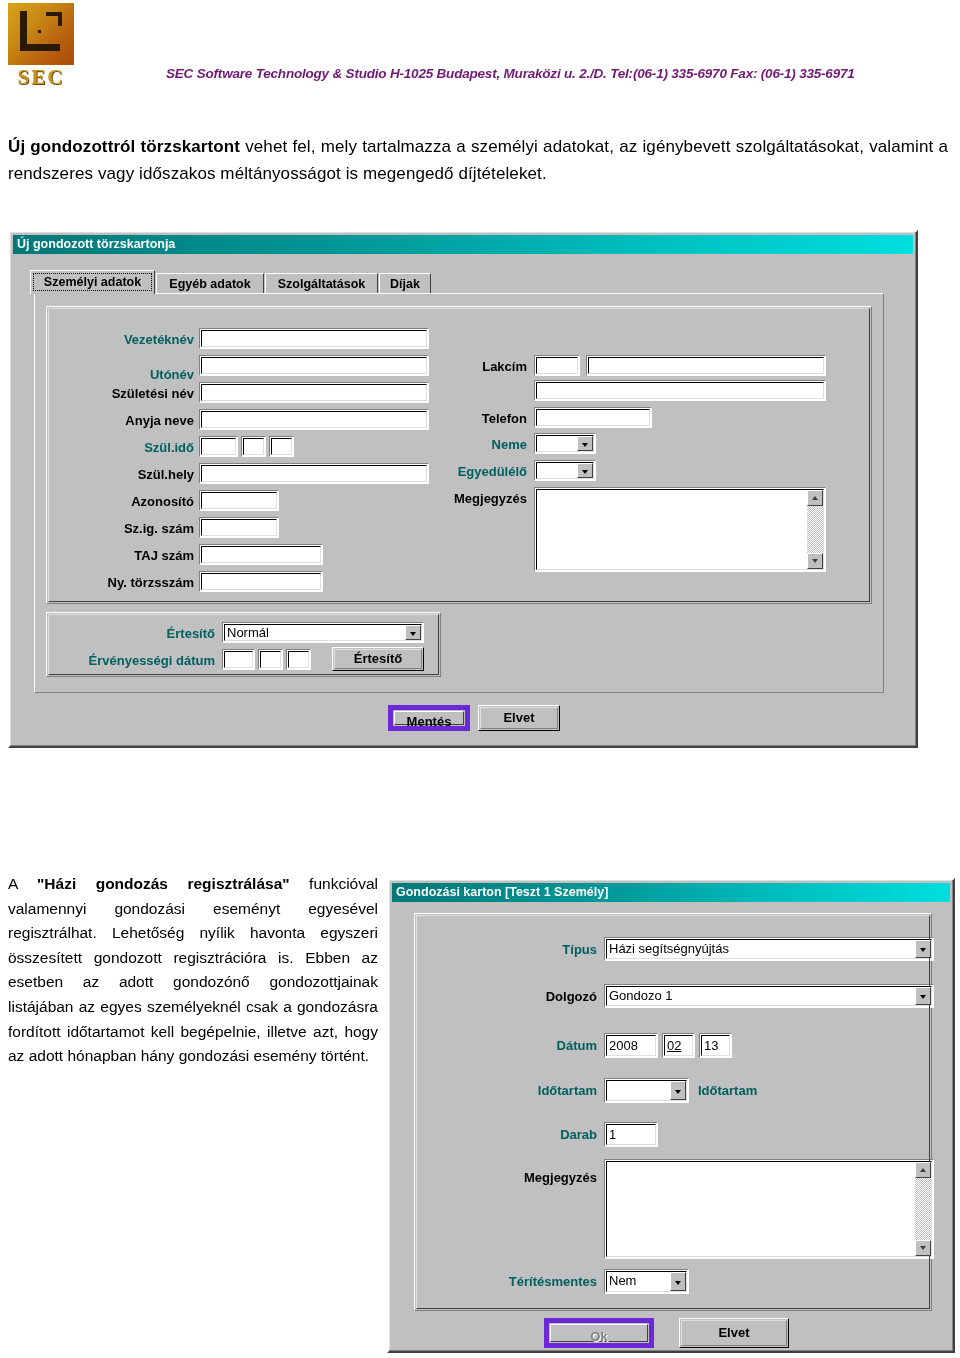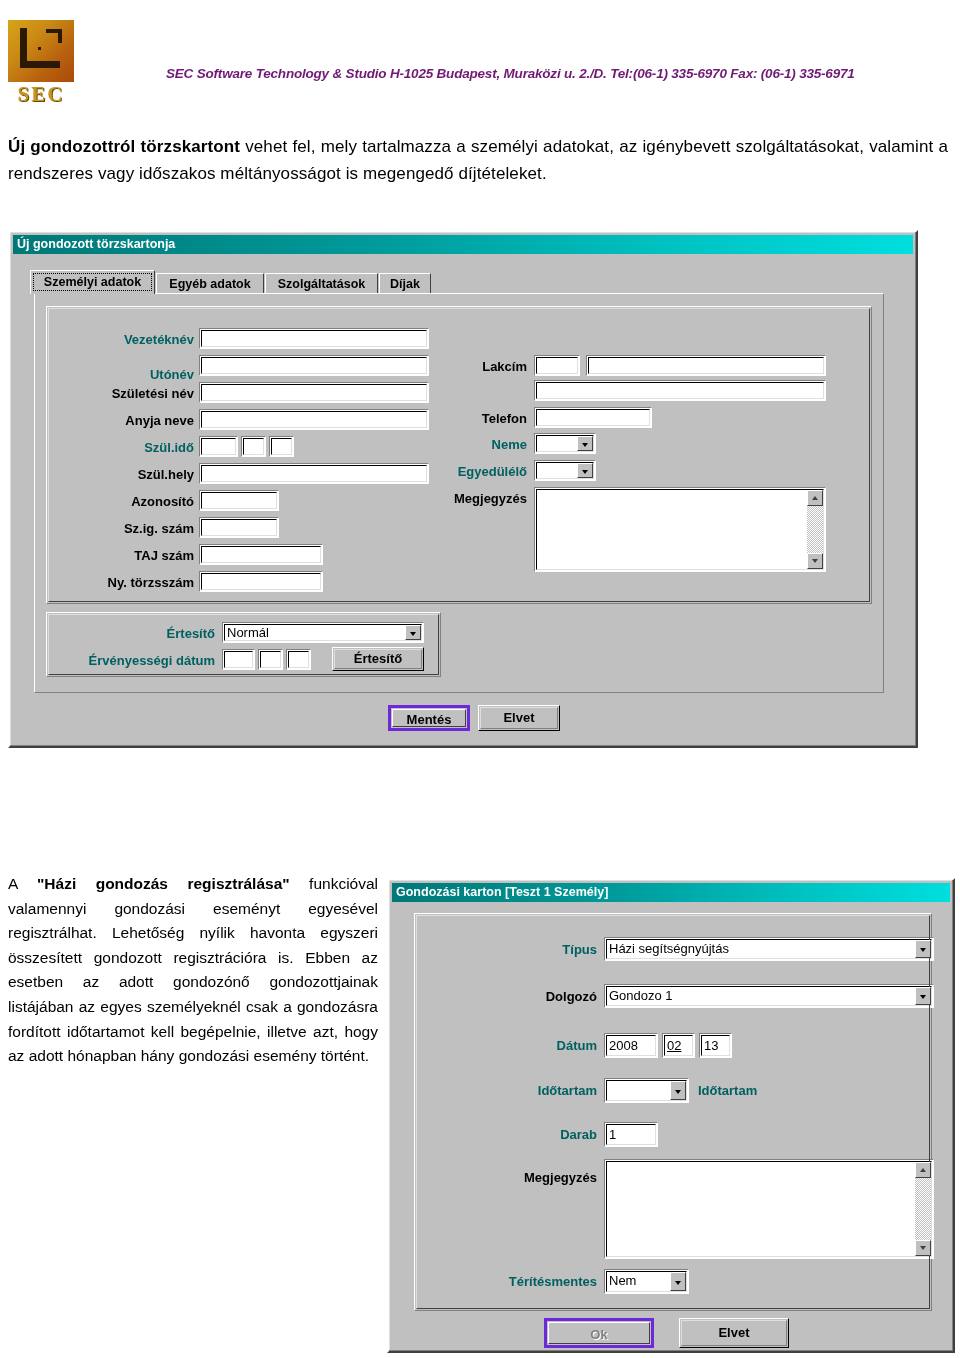--- a/index.html
+++ b/index.html
@@ -17,21 +17,21 @@
   }
 
   
   .page-header {
     position: absolute;
     left: 0; top: 0;
     width: 960px; height: 112px;
   }
   .logo {
     position: absolute;
-    left: 8px; top: 20px;
+    left: 8px; top: 3px;
     width: 66px; height: 82px;
   }
   .logo-square {
     position: absolute;
     left: 0; top: 0;
     width: 66px; height: 62px;
     background: linear-gradient(135deg, #d8a41a 0%, #c98a14 35%, #b8600e 70%, #a94c0a 100%);
   }
   .logo-L-v {
     position: absolute;
@@ -308,21 +308,21 @@
     border-right: 1px solid #808080;
     border-bottom: 1px solid #808080;
     pointer-events: none;
   }
   .btn .lbl {
     position: relative;
     z-index: 2;
     display: block;
   }
   .btn.default {
-    border: 3px solid #6d28d9;
+    border: 5px solid #6d28d9;
   }
   .btn.default::after {
     left: 1px; top: 1px; right: 1px; bottom: 1px;
     border-top: 1px solid #ffffff;
     border-left: 1px solid #ffffff;
     border-right: 1px solid #404040;
     border-bottom: 1px solid #404040;
   }
   .btn.disabled .lbl {
     color: #808080;

